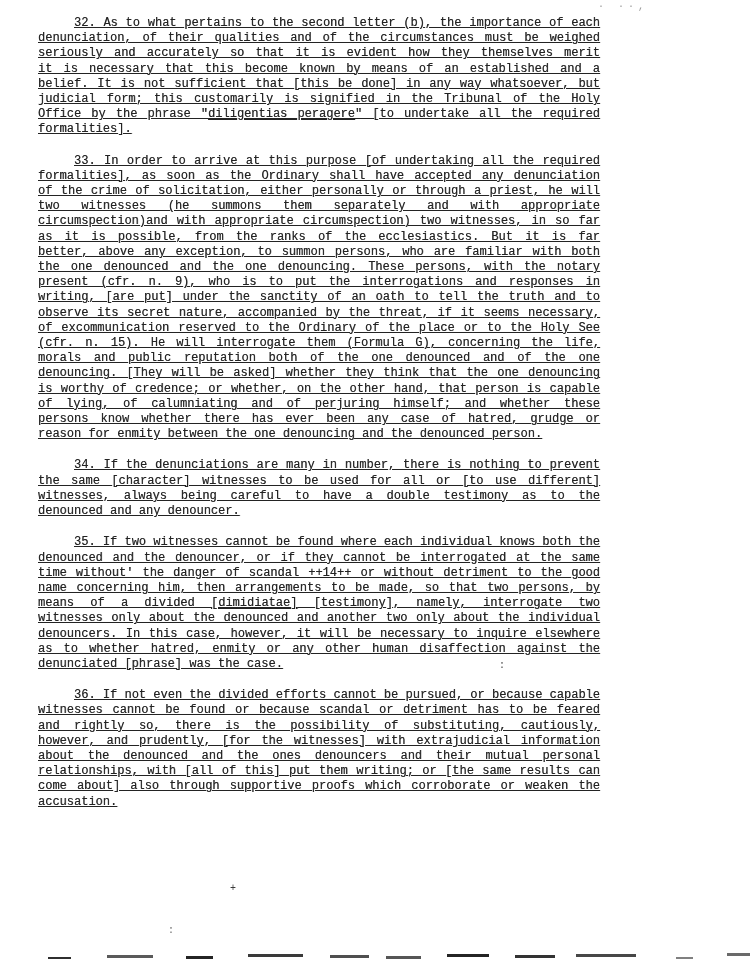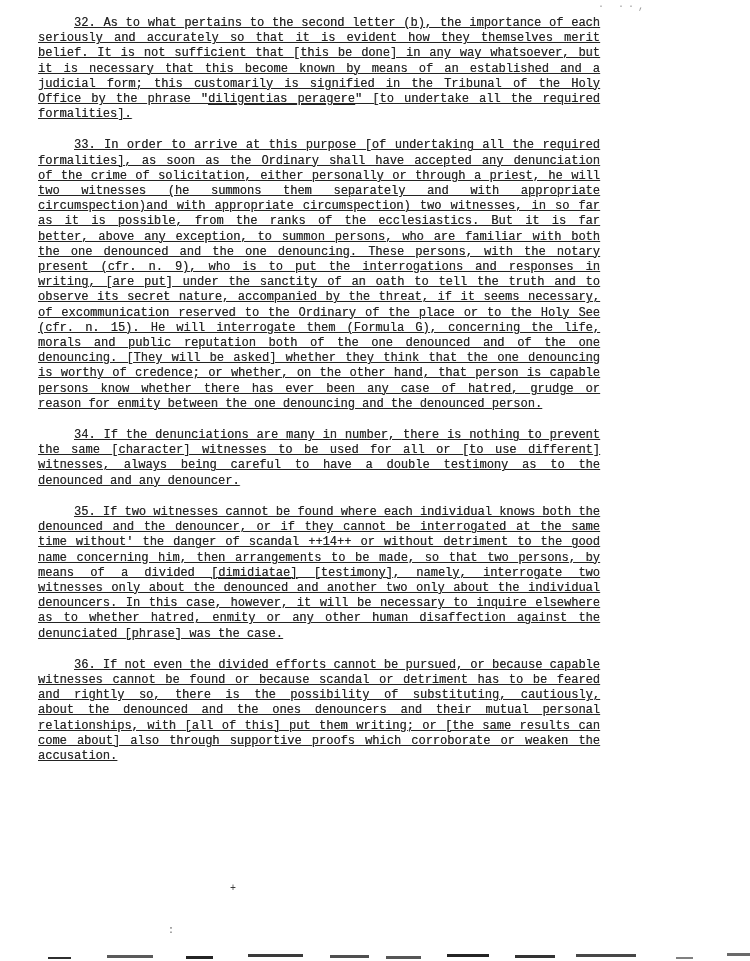--- a/index.html
+++ b/index.html
@@ -61,23 +61,24 @@
   .d11 { left: 727px; top: 953px; width: 23px; background: #6a6a6a; }
 </style>
 </head>
 <body>
 
 <div class="page">
 
   <div class="text-block">
       <div class="paragraph">
         <div class="line first"><span>32. As to what pertains to the second letter (b), the importance of each</span></div>
+        <div class="line"><span>denunciation, of their qualities and of the circumstances must be weighed</span></div>
         <div class="line"><span>seriously and accurately so that it is evident how they themselves merit</span></div>
+        <div class="line"><span>it is necessary that this become known by means of an established and a</span></div>
         <div class="line"><span>belief. It is not sufficient that [this be done] in any way whatsoever, but</span></div>
-        <div class="line"><span>it is necessary that this become known by means of an established and a</span></div>
         <div class="line"><span>judicial form; this customarily is signified in the Tribunal of the Holy</span></div>
         <div class="line"><span>Office by the phrase "</span><span class="underlined">diligentias peragere</span><span>" [to undertake all the required</span></div>
         <div class="line last"><span>formalities].</span></div>
       </div>
       <div class="paragraph">
         <div class="line first"><span>33. In order to arrive at this purpose [of undertaking all the required</span></div>
         <div class="line"><span>formalities], as soon as the Ordinary shall have accepted any denunciation</span></div>
         <div class="line"><span>of the crime of solicitation, either personally or through a priest, he will</span></div>
         <div class="line"><span>two witnesses (he summons them separately and with appropriate</span></div>
         <div class="line"><span>circumspection)and with appropriate circumspection) two witnesses, in so far</span></div>
@@ -85,20 +86,21 @@
         <div class="line"><span>better, above any exception, to summon persons, who are familiar with both</span></div>
         <div class="line"><span>the one denounced and the one denouncing. These persons, with the notary</span></div>
         <div class="line"><span>present (cfr. n. 9), who is to put the interrogations and responses in</span></div>
         <div class="line"><span>writing, [are put] under the sanctity of an oath to tell the truth and to</span></div>
         <div class="line"><span>observe its secret nature, accompanied by the threat, if it seems necessary,</span></div>
         <div class="line"><span>of excommunication reserved to the Ordinary of the place or to the Holy See</span></div>
         <div class="line"><span>(cfr. n. 15). He will interrogate them (Formula G), concerning the life,</span></div>
         <div class="line"><span>morals and public reputation both of the one denounced and of the one</span></div>
         <div class="line"><span>denouncing. [They will be asked] whether they think that the one denouncing</span></div>
         <div class="line"><span>is worthy of credence; or whether, on the other hand, that person is capable</span></div>
+        <div class="line"><span>of lying, of calumniating and of perjuring himself; and whether these</span></div>
         <div class="line"><span>persons know whether there has ever been any case of hatred, grudge or</span></div>
         <div class="line last"><span>reason for enmity between the one denouncing and the denounced person.</span></div>
       </div>
       <div class="paragraph">
         <div class="line first"><span>34. If the denunciations are many in number, there is nothing to prevent</span></div>
         <div class="line"><span>the same [character] witnesses to be used for all or [to use different]</span></div>
         <div class="line"><span>witnesses, always being careful to have a double testimony as to the</span></div>
         <div class="line last"><span>denounced and any denouncer.</span></div>
       </div>
       <div class="paragraph">
@@ -109,20 +111,21 @@
         <div class="line"><span>means of a divided </span><span class="underlined">[dimidiatae]</span><span> [testimony], namely, interrogate two</span></div>
         <div class="line"><span>witnesses only about the denounced and another two only about the individual</span></div>
         <div class="line"><span>denouncers. In this case, however, it will be necessary to inquire elsewhere</span></div>
         <div class="line"><span>as to whether hatred, enmity or any other human disaffection against the</span></div>
         <div class="line last"><span>denunciated [phrase] was the case.</span></div>
       </div>
       <div class="paragraph">
         <div class="line first"><span>36. If not even the divided efforts cannot be pursued, or because capable</span></div>
         <div class="line"><span>witnesses cannot be found or because scandal or detriment has to be feared</span></div>
         <div class="line"><span>and rightly so, there is the possibility of substituting, cautiously,</span></div>
+        <div class="line"><span>however, and prudently, [for the witnesses] with extrajudicial information</span></div>
         <div class="line"><span>about the denounced and the ones denouncers and their mutual personal</span></div>
         <div class="line"><span>relationships, with [all of this] put them writing; or [the same results can</span></div>
         <div class="line"><span>come about] also through supportive proofs which corroborate or weaken the</span></div>
         <div class="line last"><span>accusation.</span></div>
       </div>
     </div>
 
   <span class="speck top-specks">· ··,</span>
   <span class="speck case-colon">:</span>
   <span class="speck plus-mark">+</span>

